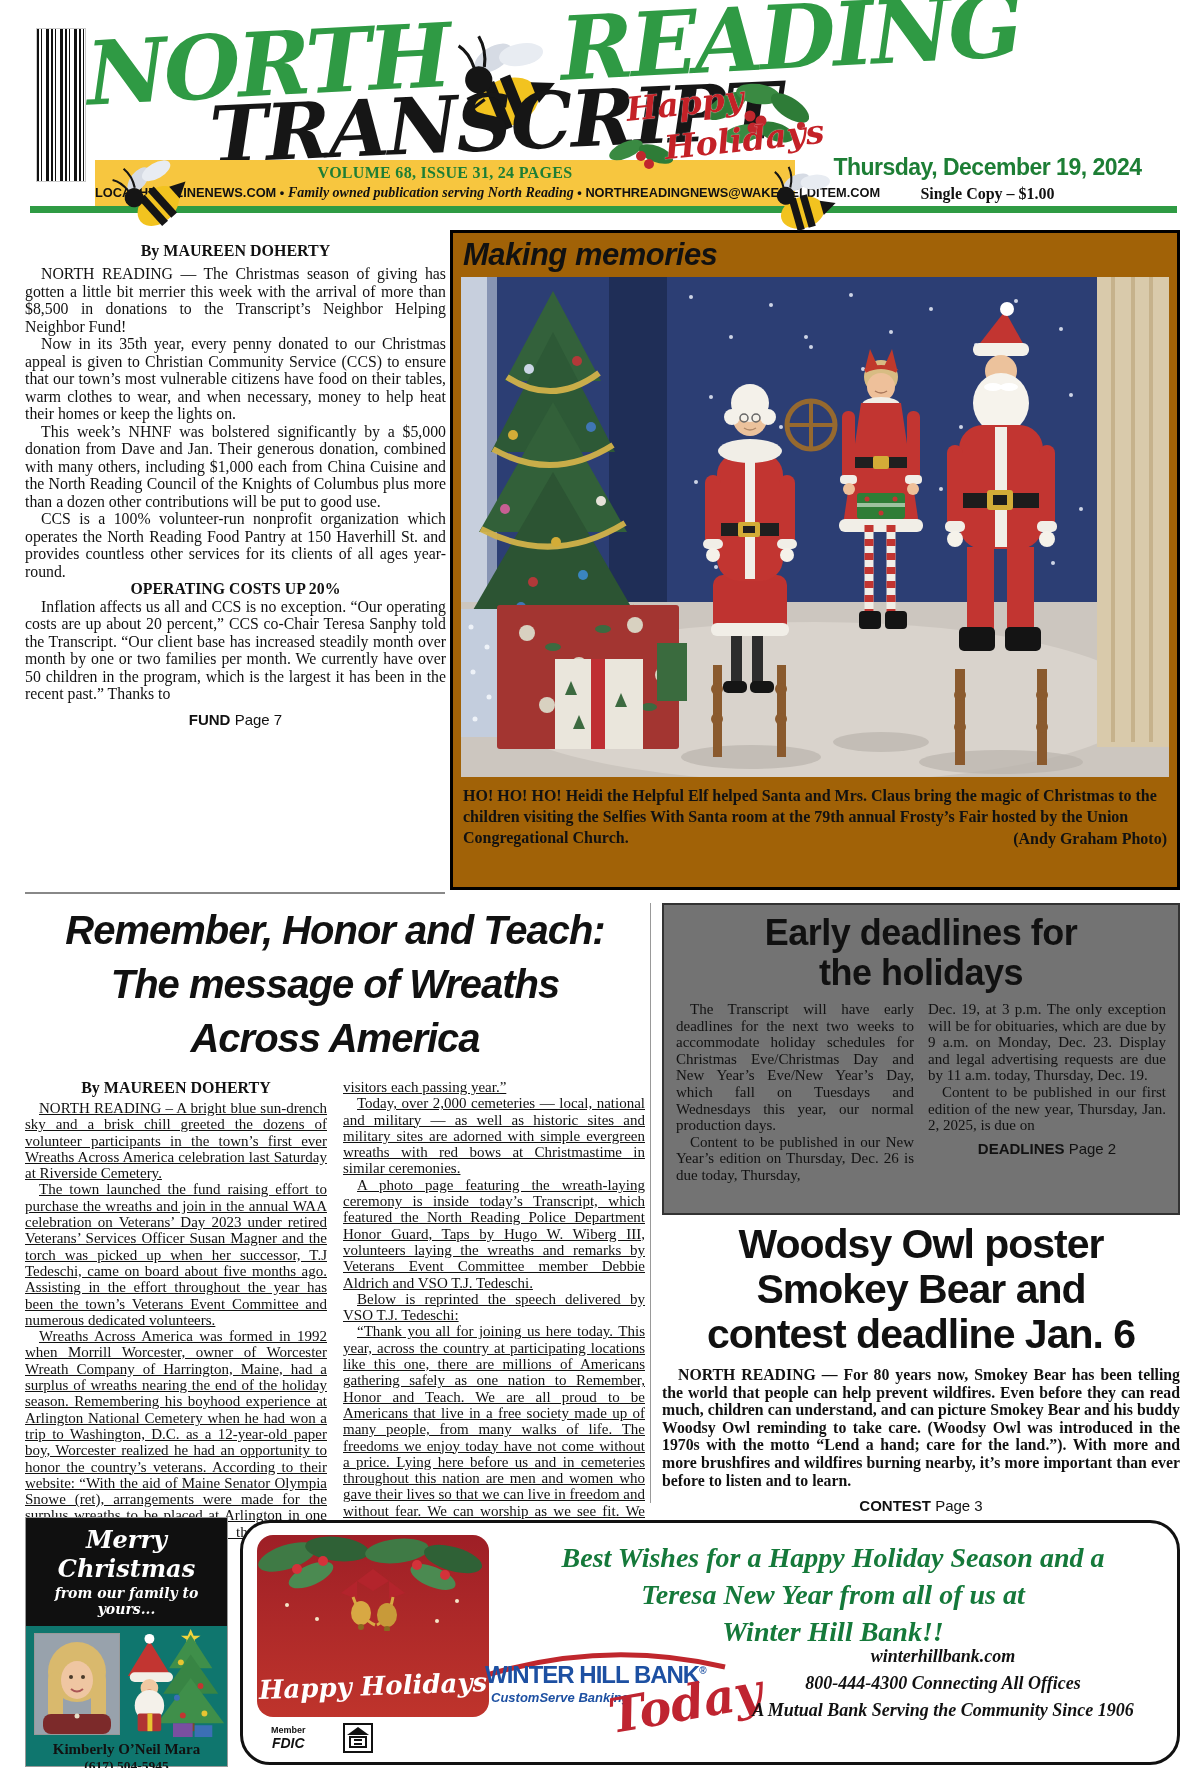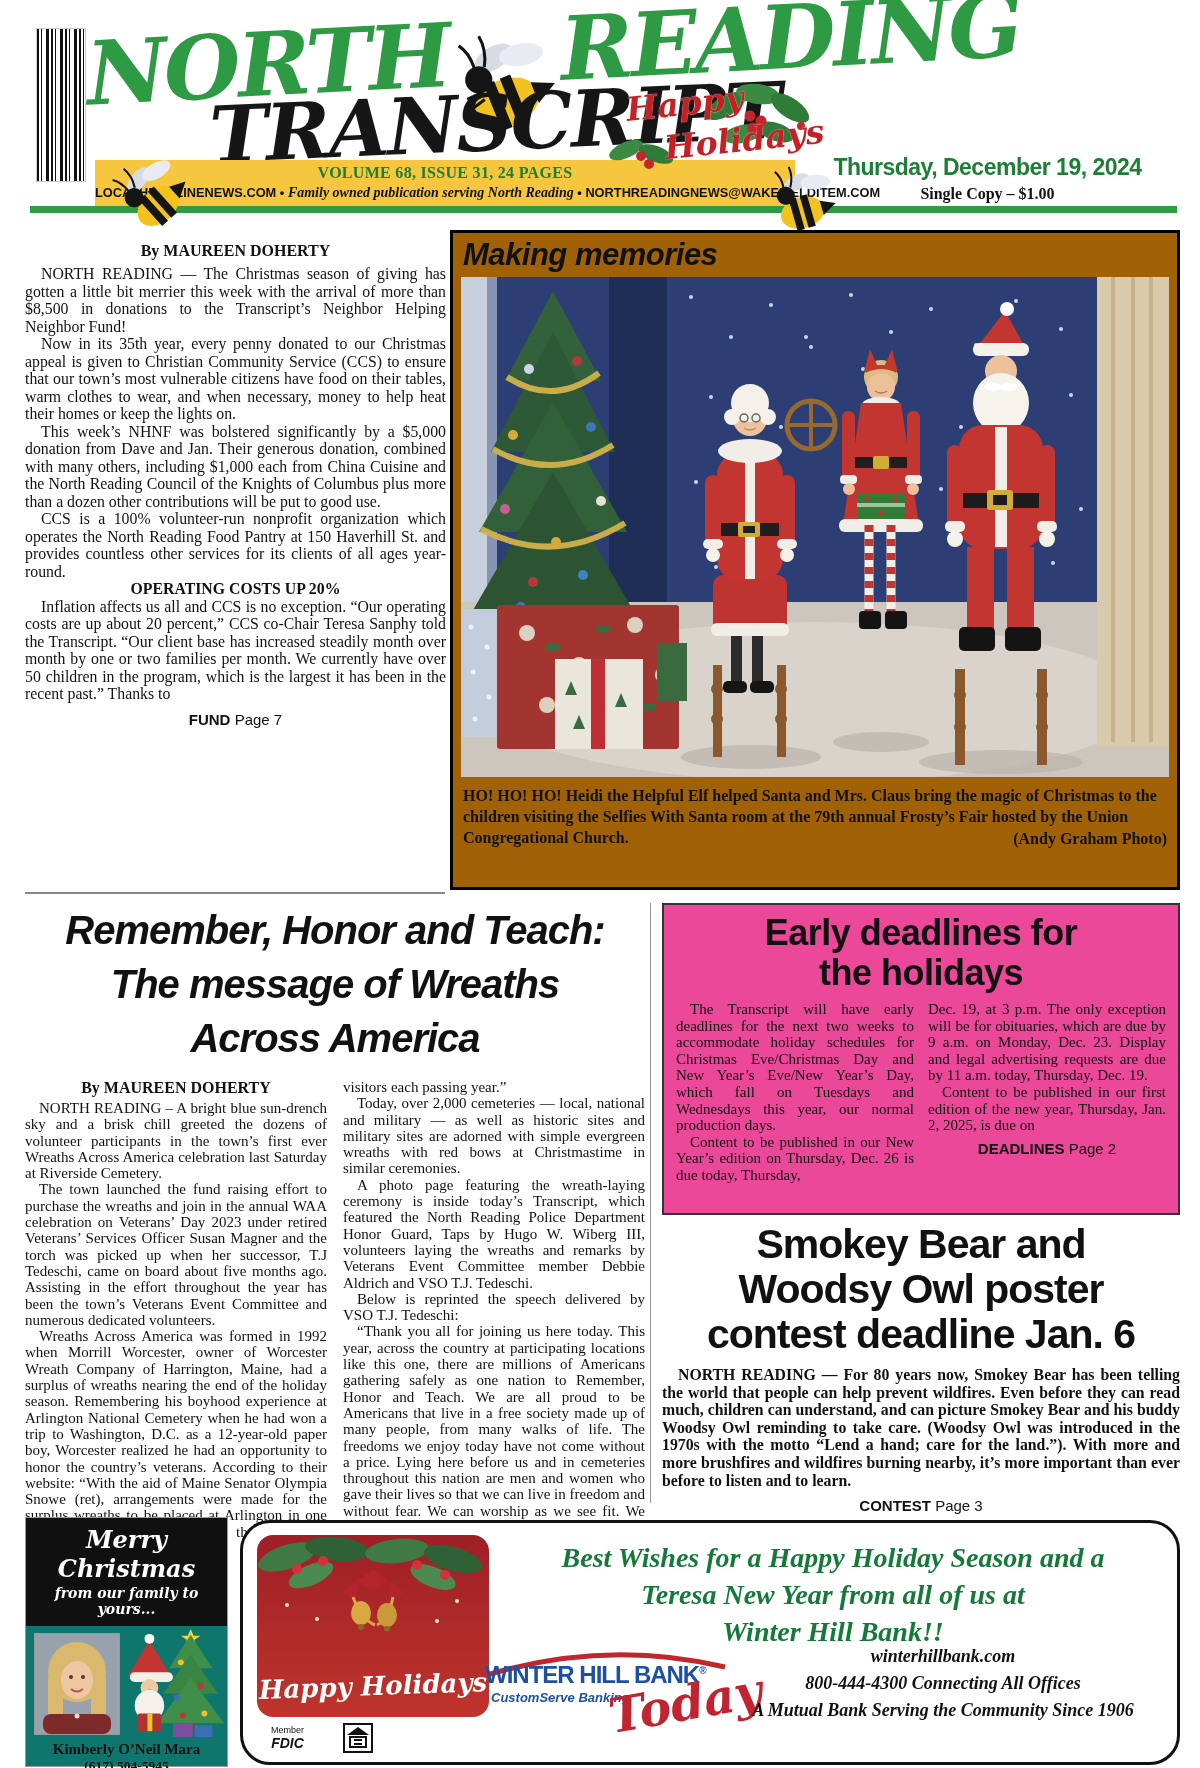--- a/index.html
+++ b/index.html
@@ -54,26 +54,26 @@
     font-weight:bold;font-size:31px;letter-spacing:-.5px;}
   .pb-photo{display:block;margin:4px 8px 0;}
   .pb-caption{position:relative;margin:8px 10px;font:bold 16px/21px "Liberation Serif",serif;text-align:left;}
   .pb-credit{position:absolute;right:0;bottom:0;font:bold 16px "Liberation Serif",serif;}
   
   .waa{position:absolute;left:25px;top:903px;width:620px;}
   .waa-hl{text-align:center;font-family:"Liberation Sans",sans-serif;font-style:italic;
     font-weight:bold;font-size:40px;line-height:54px;letter-spacing:-1px;}
   .waa-cols{display:flex;gap:16px;margin-top:14px;}
   .waa-col{width:302px;font-size:15px;line-height:16.3px;text-align:justify;}
-  .waa-col p{margin:0;text-indent:14px;}
+  .waa-col p{margin:0;text-indent:14px;text-decoration:underline;}
   .waa-byline{text-align:center;font:bold 16px "Liberation Serif",serif;margin-bottom:3px;}
   .vrule{position:absolute;left:650px;top:903px;width:1px;height:600px;background:#999;}
   
   .deadlines{position:absolute;left:662px;top:903px;width:518px;height:312px;
-    background:#ec4899;border:2px solid #333;box-sizing:border-box;}
+    background:#737373;border:2px solid #333;box-sizing:border-box;}
   .dl-hl{margin-top:8px;text-align:center;font-family:"Liberation Sans",sans-serif;
     font-weight:bold;font-size:36px;line-height:40px;letter-spacing:-.5px;}
   .dl-cols{display:flex;gap:14px;padding:8px 12px 0;}
   .dl-col{flex:1;font-size:15px;line-height:16.6px;text-align:justify;}
   .dl-col p{margin:0;text-indent:14px;}
   .dl-jump{margin-top:6px;text-align:center;font:15px "Liberation Sans",sans-serif;}
   
   .contest{position:absolute;left:662px;top:1222px;width:518px;}
   .contest-hl{text-align:center;font-family:"Liberation Sans",sans-serif;font-weight:bold;
     font-size:41px;line-height:45px;letter-spacing:-1px;}
@@ -91,21 +91,21 @@
   .c21-name{text-align:center;font:bold 15px "Liberation Serif",serif;margin-top:3px;}
   .c21-phone{text-align:center;font:bold 13.5px "Liberation Serif",serif;}
   
   .whb-ad{position:absolute;left:240px;top:1520px;width:940px;height:245px;border:3.5px solid #111;
     border-radius:30px;background:#fff;box-sizing:border-box;}
   .red-card{position:absolute;left:14px;top:12px;width:232px;height:182px;border-radius:16px;
     background:linear-gradient(#9e1f26,#bf342c);overflow:hidden;}
   .red-card-greeting{position:absolute;left:0;bottom:16px;width:100%;text-align:center;color:#fff;
     font-family:"DejaVu Serif",serif;font-style:italic;font-weight:bold;font-size:26px;transform:rotate(-2deg);}
   .fdic{position:absolute;left:28px;top:202px;text-align:center;font-family:"Liberation Sans",sans-serif;}
-  .fdic-member{font-size:9px;font-weight:normal;}
+  .fdic-member{font-size:9px;font-weight:bold;}
   .fdic-word{font-size:14px;font-weight:bold;font-style:italic;}
   .ehl{position:absolute;left:100px;top:200px;}
   .whb-msg{position:absolute;left:260px;top:16px;width:660px;text-align:center;color:#15793a;
     font-family:"Liberation Serif",serif;font-style:italic;font-weight:bold;font-size:28px;line-height:37px;}
   .whb-logo{position:absolute;left:242px;top:138px;width:240px;}
   .whb-arc{position:absolute;left:-4px;top:-16px;}
   .whb-name{position:relative;font:bold 24px "Liberation Sans",sans-serif;color:#1d50a2;
     letter-spacing:-1px;white-space:nowrap;}
   .whb-reg{font-size:10px;vertical-align:super;}
   .whb-tag{font:bold italic 13px "Liberation Sans",sans-serif;color:#1d50a2;margin:1px 0 0 6px;}
@@ -477,22 +477,22 @@
         <div class="dl-jump">
           <b>DEADLINES</b>
           <span>Page 2</span>
         </div>
       </div>
     </div>
   </div>
 
   <div class="contest">
     <div class="contest-hl">
+      <div>Woodsy Owl poster</div>
       <div>Smokey Bear and</div>
-      <div>Woodsy Owl poster</div>
       <div>contest deadline Jan. 6</div>
     </div>
     <div class="contest-body">
       <p>NORTH READING — For 80 years now, Smokey Bear has been telling the world that people can help prevent wildfires. Even before they can read much, children can understand, and can picture Smokey Bear and his buddy Woodsy Owl reminding to take care. (Woodsy Owl was introduced in the 1970s with the motto “Lend a hand; care for the land.”). With more and more brushfires and wildfires burning nearby, it’s more important than ever before to listen and to learn.</p>
     </div>
     <div class="jump">
       <b>CONTEST</b>
       <span>Page 3</span>
     </div>
   </div>

